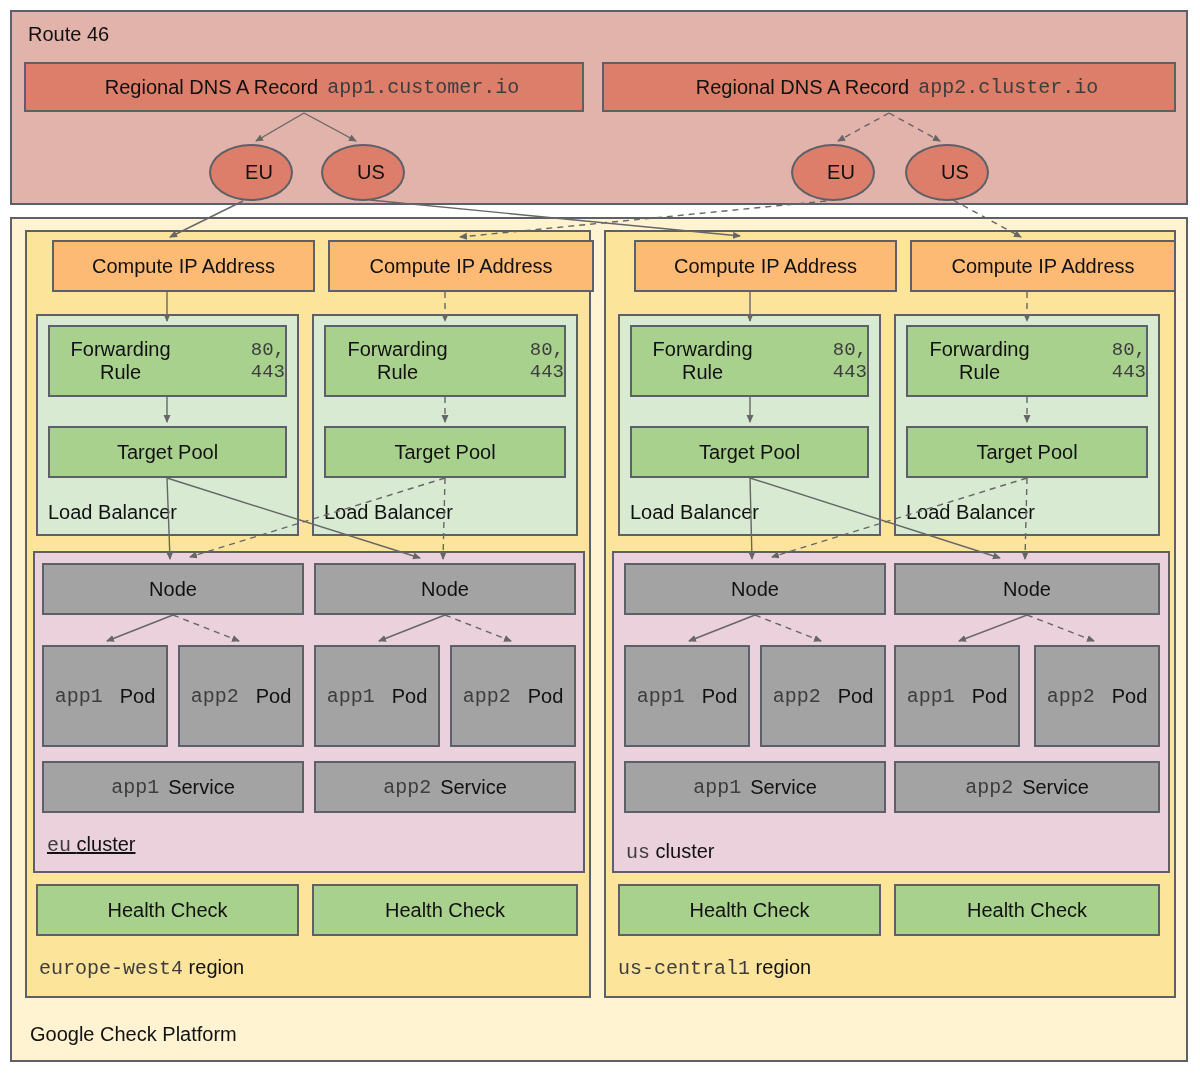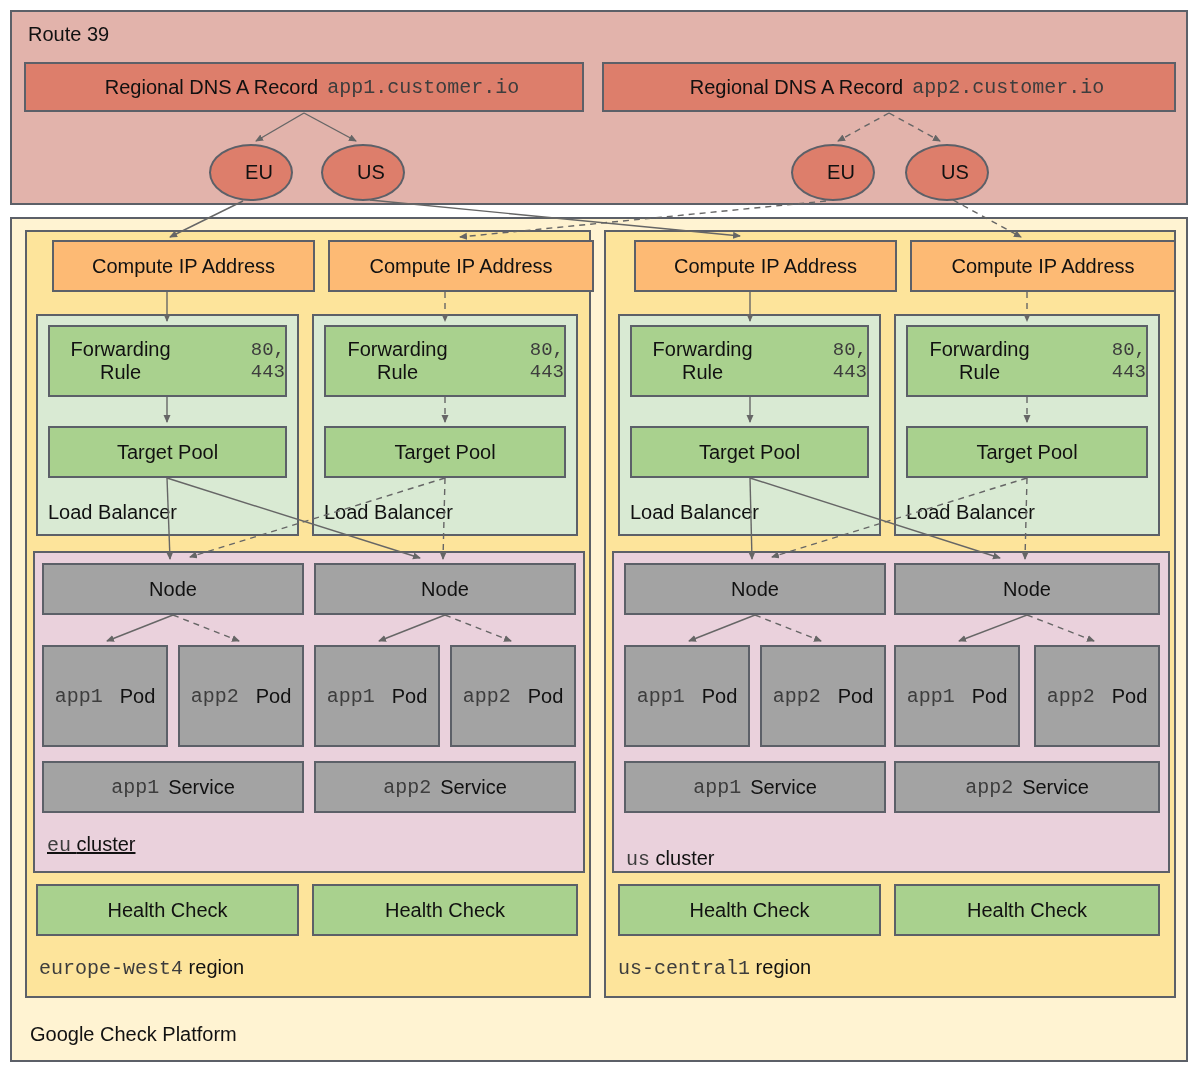--- a/index.html
+++ b/index.html
@@ -32,30 +32,30 @@
   svg.wires{position:absolute;left:0;top:0;pointer-events:none;}
   line{stroke:#666;stroke-width:1.4;}
   .dash{stroke-dasharray:6 5;}
 </style>
 </head>
 <body>
 
 <div class="canvas">
 
   <div class="abs panel fill-salmon" style="left:10px;top:10px;width:1178px;height:195px;">
-    <span class="plabel lab-tl">Route 39</span>
+    <span class="plabel lab-tl">Route 46</span>
   </div>
 
   <div class="abs box fill-red" style="left:24px;top:62px;width:560px;height:50px;">
     <span>Regional DNS A Record</span>
     <span class="mono">app1.customer.io</span>
   </div>
   <div class="abs box fill-red" style="left:602px;top:62px;width:574px;height:50px;">
     <span>Regional DNS A Record</span>
-    <span class="mono">app2.customer.io</span>
+    <span class="mono">app2.cluster.io</span>
   </div>
 
   <div class="abs box ellipse fill-red" style="left:209px;top:144px;width:84px;height:57px;">
     <span>EU</span>
   </div>
   <div class="abs box ellipse fill-red" style="left:321px;top:144px;width:84px;height:57px;">
     <span>US</span>
   </div>
   <div class="abs box ellipse fill-red" style="left:791px;top:144px;width:84px;height:57px;">
     <span>EU</span>
@@ -130,21 +130,21 @@
     </div>
   <div class="abs box fill-green" style="left:906px;top:426px;width:242px;height:52px;">
       <span>Target Pool</span>
     </div>
 
   <div class="abs panel fill-pink-l" style="left:33px;top:551px;width:552px;height:322px;">
     <span class="plabel" style="left:12px;bottom:14px;text-decoration:underline;"><span class="mono">eu</span> <span>cluster</span></span>
   </div>
 
   <div class="abs panel fill-pink-l" style="left:612px;top:551px;width:558px;height:322px;">
-    <span class="plabel" style="left:12px;bottom:0;margin-top:44px;"><span class="mono">us</span> <span>cluster</span></span>
+    <span class="plabel" style="left:12px;bottom:7px;margin-top:44px;"><span class="mono">us</span> <span>cluster</span></span>
   </div>
 
   <div class="abs box fill-pink" style="left:42px;top:563px;width:262px;height:52px;">
       <span>Node</span>
     </div>
   <div class="abs box fill-pink" style="left:314px;top:563px;width:262px;height:52px;">
       <span>Node</span>
     </div>
   <div class="abs box fill-pink" style="left:624px;top:563px;width:262px;height:52px;">
       <span>Node</span>

